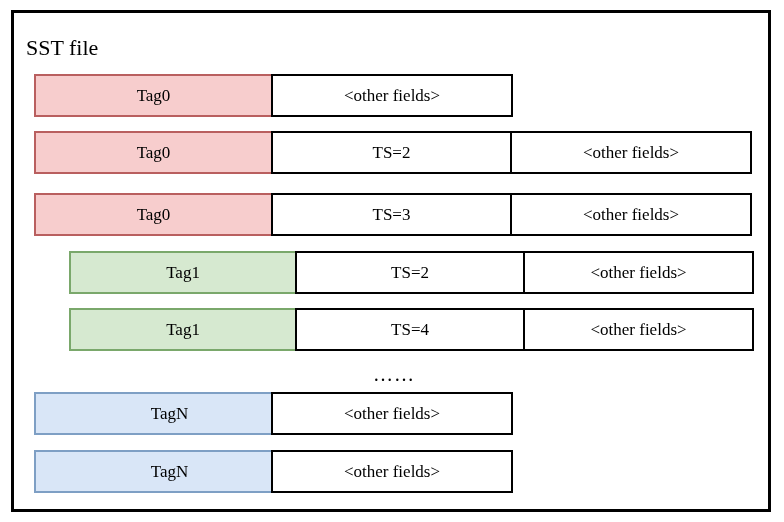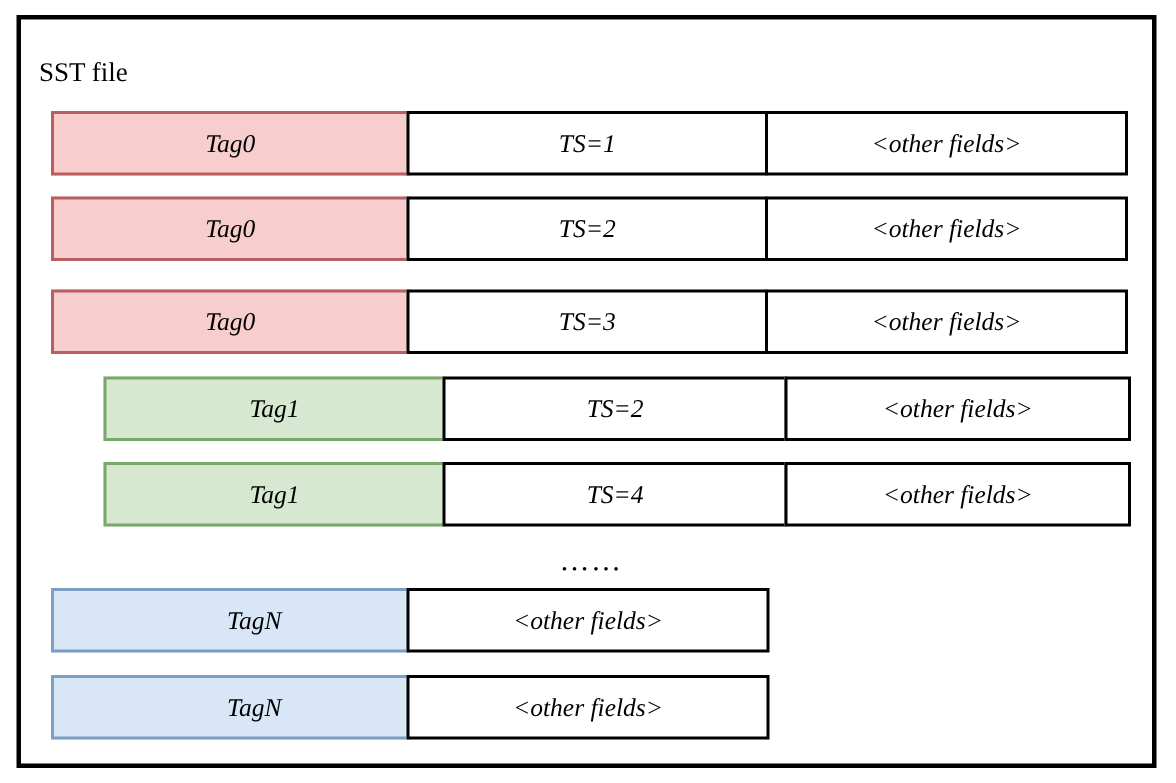--- a/index.html
+++ b/index.html
@@ -30,36 +30,35 @@
     height: 502px;
     border: 3px solid #000000;
     box-sizing: border-box;
     background: #ffffff;
   }
 
   .sst-title {
     position: absolute;
     left: 12px;
     top: 24px;
-    font-size: 18px;
+    font-size: 22px;
     line-height: 22px;
     color: #000000;
     white-space: nowrap;
   }
 
   
   .record-row {
     position: absolute;
     left: 20px;          
     width: 720px;
     height: 43px;
     display: flex;
     flex-direction: row;
     align-items: stretch;
-    font-style: italic;
   }
 
   .cell {
     box-sizing: border-box;
     display: flex;
     align-items: center;
     justify-content: center;
     font-size: 17px;
     color: #000000;
     white-space: nowrap;
@@ -107,21 +106,20 @@
 </head>
 <body>
 
 <div id="canvas">
   <div class="sst-frame">
 
     <div class="sst-title">SST file</div>
 
     <div class="record-row" style="top:61px;">
       <div class="cell cell-tag tag-pink">Tag0</div>
-      <div class="cell cell-ts">TS=1</div>
       <div class="cell cell-other">&lt;other fields&gt;</div>
     </div>
 
     <div class="record-row" style="top:118px;">
       <div class="cell cell-tag tag-pink">Tag0</div>
       <div class="cell cell-ts">TS=2</div>
       <div class="cell cell-other">&lt;other fields&gt;</div>
     </div>
 
     <div class="record-row" style="top:180px;">

